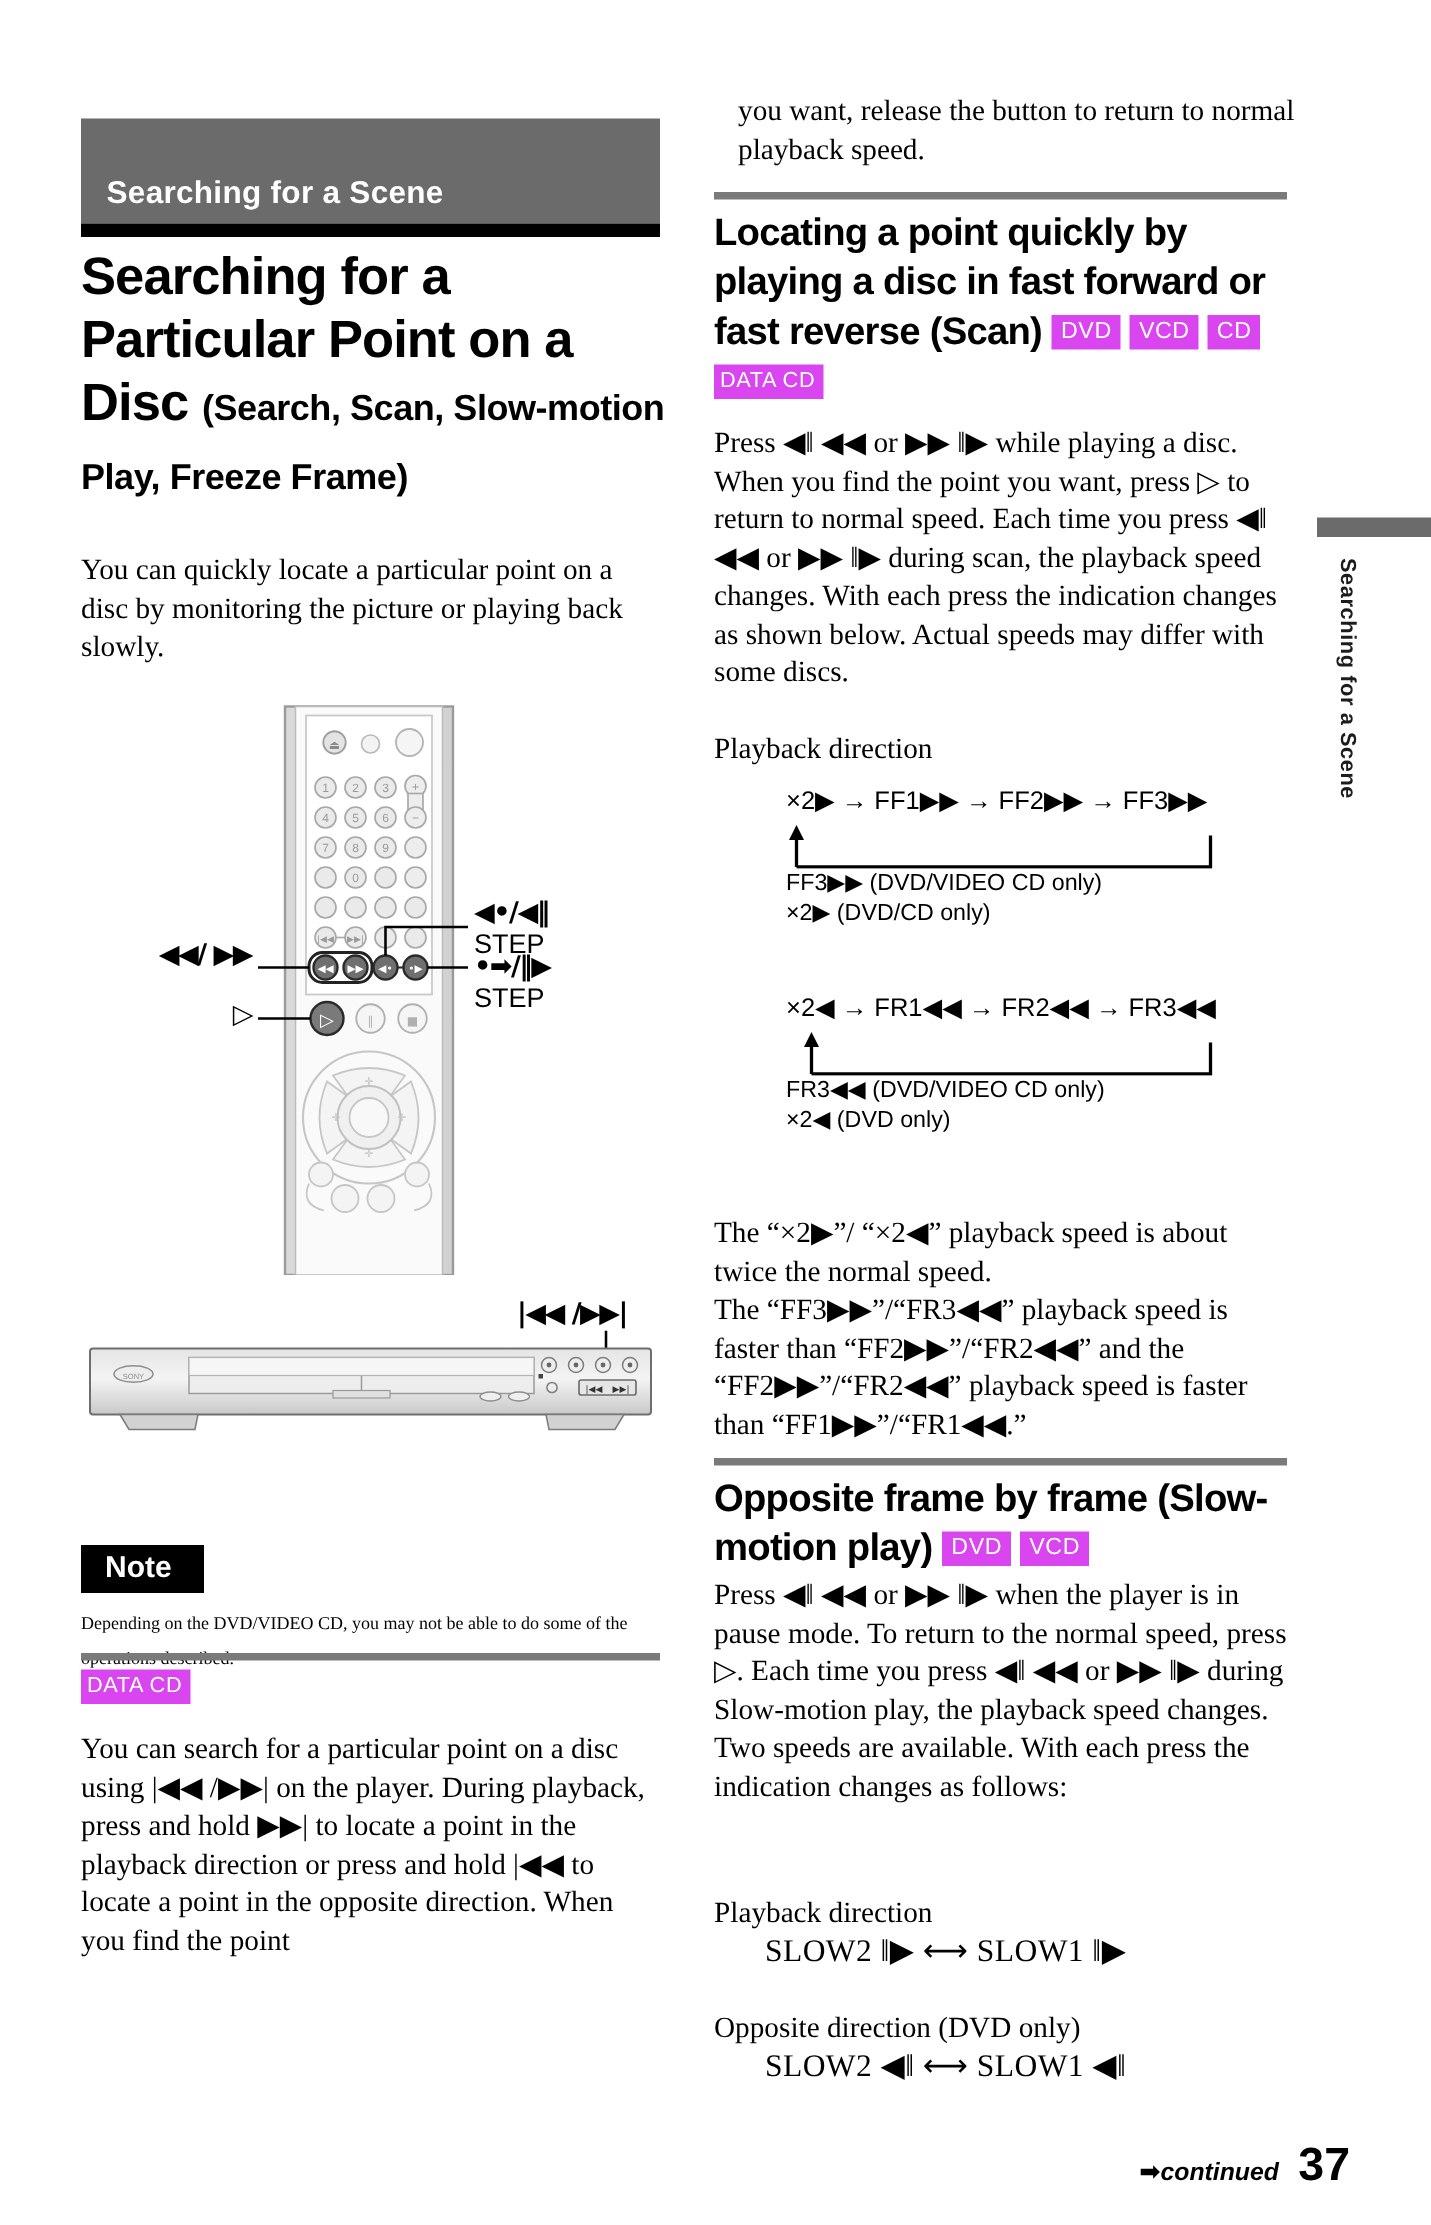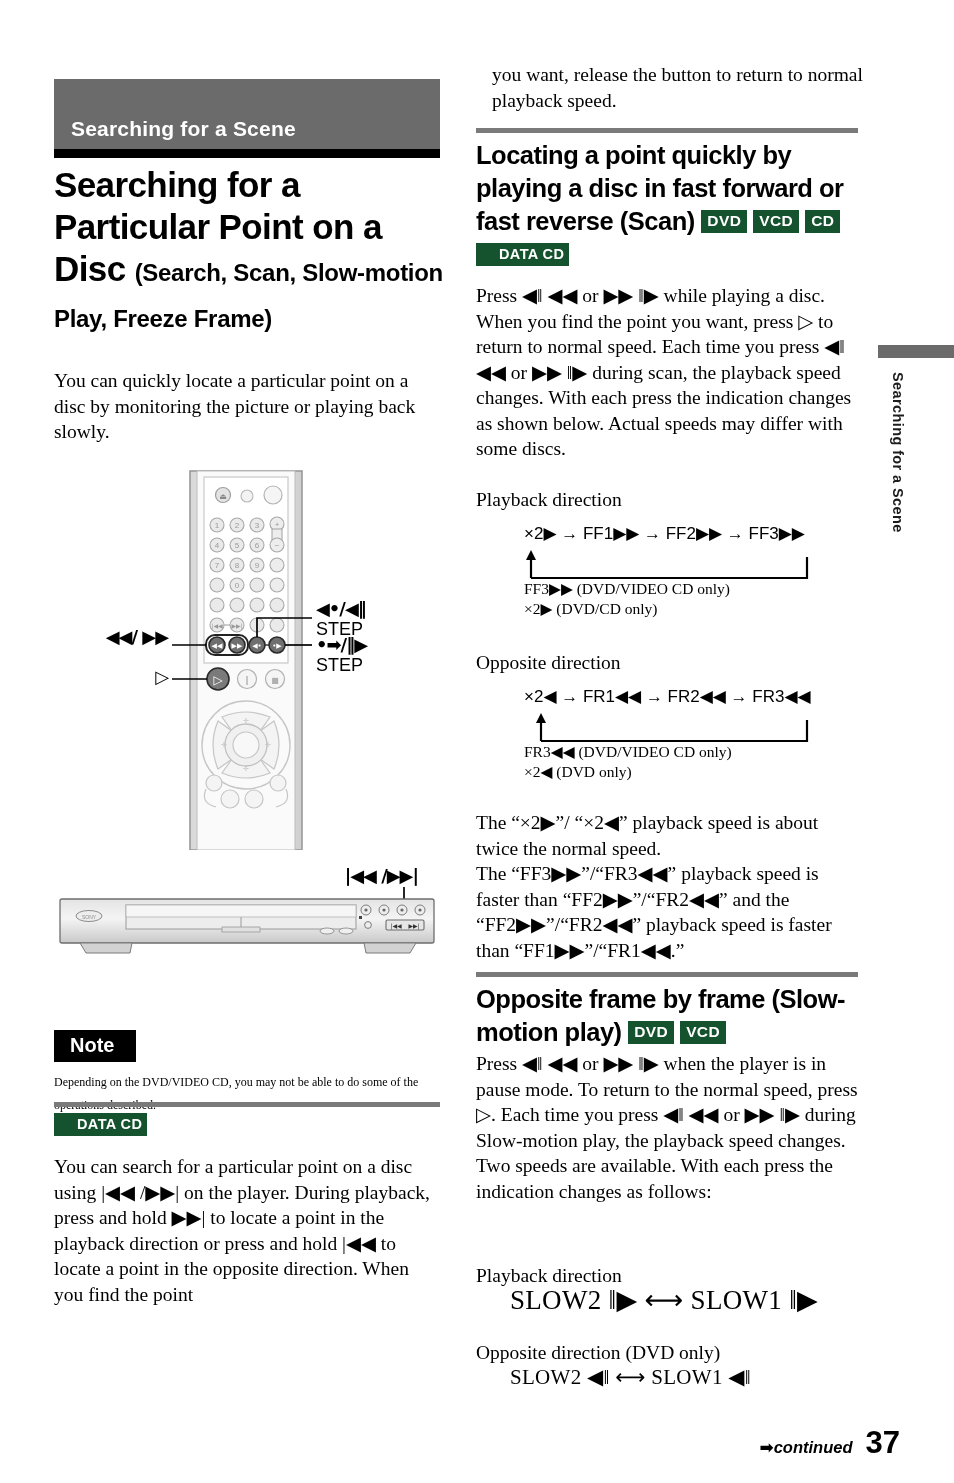--- a/index.html
+++ b/index.html
@@ -94,32 +94,32 @@
     font-family: "Liberation Sans", sans-serif;
     font-weight: bold;
     font-size: 25.5px;
     line-height: 33px;
     letter-spacing: -0.5px;
   }
 
   
   .badge {
     display: inline-block;
-    background: #14532d;
+    background: #d946ef;
     color: #fff;
     font-family: "Liberation Sans", sans-serif;
-    font-weight: bold;
+    font-weight: normal;
     font-size: 15.5px;
     line-height: 20px;
     padding: 1px 6px 2px 6px;
     vertical-align: 4px;
     margin-right: 6px;
     letter-spacing: 0.4px;
   }
-  .badge.small { font-size: 14.5px; padding: 1px 5px 2px 23px; }
+  .badge.small { font-size: 14.5px; padding: 1px 5px 2px 4px; }
 
   
   .note-label {
     display: inline-block;
     background: #000;
     color: #fff;
     font-family: "Liberation Sans", sans-serif;
     font-weight: bold;
     font-size: 20px;
     padding: 4px 22px 5px 16px;
@@ -131,21 +131,21 @@
     font-size: 19.5px;
     line-height: 25px;
   }
   .diag-seq {
     font-family: "Liberation Sans", sans-serif;
     font-size: 17px;
     line-height: 22px;
     white-space: nowrap;
   }
   .diag-note {
-    font-family: Liberation Serif, serif;
+    font-family: Liberation Sans, sans-serif;
     font-size: 15.5px;
     line-height: 20px;
   }
   .loopbox {
     position: relative;
     height: 34px;
   }
 
   
   #side-tab {
@@ -456,21 +456,20 @@
         <path d="M7 33 L7 12" stroke="#000" stroke-width="2.2" fill="none"></path>
         <path d="M7 5 l5 10 l-10 0 z" fill="#000"></path>
         <path d="M7 33 L283 33 L283 12" stroke="#000" stroke-width="2.2" fill="none"></path>
       </svg>
     </div>
     <div class="diag-note" style="margin-left:48px;">FF3▶▶ (DVD/VIDEO CD only)</div>
     <div class="diag-note" style="margin-left:48px;">×2▶ (DVD/CD only)</div>
   </div>
 
   <div style="position:absolute; left:0; top:650px; width:382px;">
-    <div class="diag-label">Opposite direction</div>
     <div class="diag-seq" style="margin-left:48px; margin-top:11px;">×2◀ → FR1◀◀ → FR2◀◀ → FR3◀◀</div>
     <div class="loopbox" style="margin-left:48px;">
       <svg width="306" height="34" viewBox="0 0 306 34">
         <path d="M17 33 L17 12" stroke="#000" stroke-width="2.2" fill="none"></path>
         <path d="M17 5 l5 10 l-10 0 z" fill="#000"></path>
         <path d="M17 33 L283 33 L283 12" stroke="#000" stroke-width="2.2" fill="none"></path>
       </svg>
     </div>
     <div class="diag-note" style="margin-left:48px;">FR3◀◀ (DVD/VIDEO CD only)</div>
     <div class="diag-note" style="margin-left:48px;">×2◀ (DVD only)</div>
@@ -483,21 +482,21 @@
     <div class="rule"></div>
     <div class="sec-head">
       <span>Opposite frame by frame (Slow-motion play)</span>
       <span class="badge">DVD</span><span class="badge">VCD</span>
     </div>
     <div class="body-text" style="margin-top:2px;">Press ◀‖ ◀◀ or ▶▶ ‖▶ when the player is in pause mode. To return to the normal speed, press ▷. Each time you press ◀‖ ◀◀ or ▶▶ ‖▶ during Slow-motion play, the playback speed changes. Two speeds are available. With each press the indication changes as follows:</div>
   </div>
 
   <div style="position:absolute; left:0; top:1263px; width:382px;">
     <div class="diag-label">Playback direction</div>
-    <div class="diag-label" style="margin-left:34px; font-size:27px; letter-spacing:0.3px;">SLOW2 ‖▶  ⟷  SLOW1 ‖▶</div>
+    <div class="diag-label" style="margin-left:34px; font-size:21px; letter-spacing:0.3px;">SLOW2 ‖▶  ⟷  SLOW1 ‖▶</div>
   </div>
   <div style="position:absolute; left:0; top:1340px; width:382px;">
     <div class="diag-label">Opposite direction (DVD only)</div>
     <div class="diag-label" style="margin-left:34px; font-size:21px; letter-spacing:0.3px;">SLOW2 ◀‖  ⟷  SLOW1 ◀‖</div>
   </div>
 
 </div>
 
 <div id="side-tab">
   <div class="tab-bar"></div>

